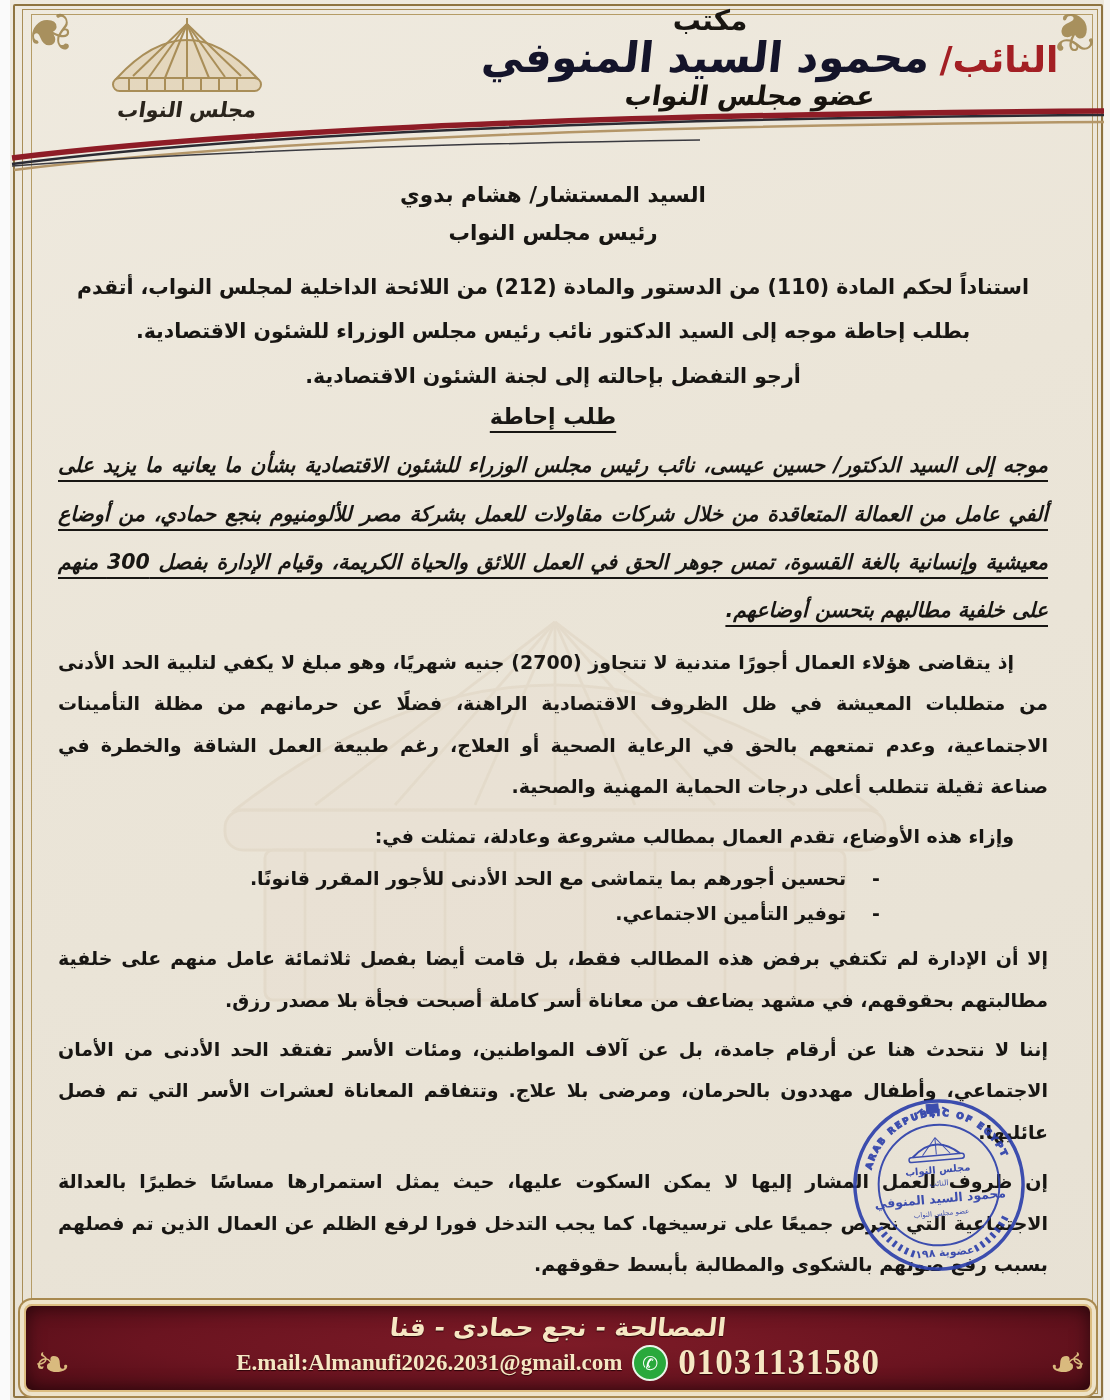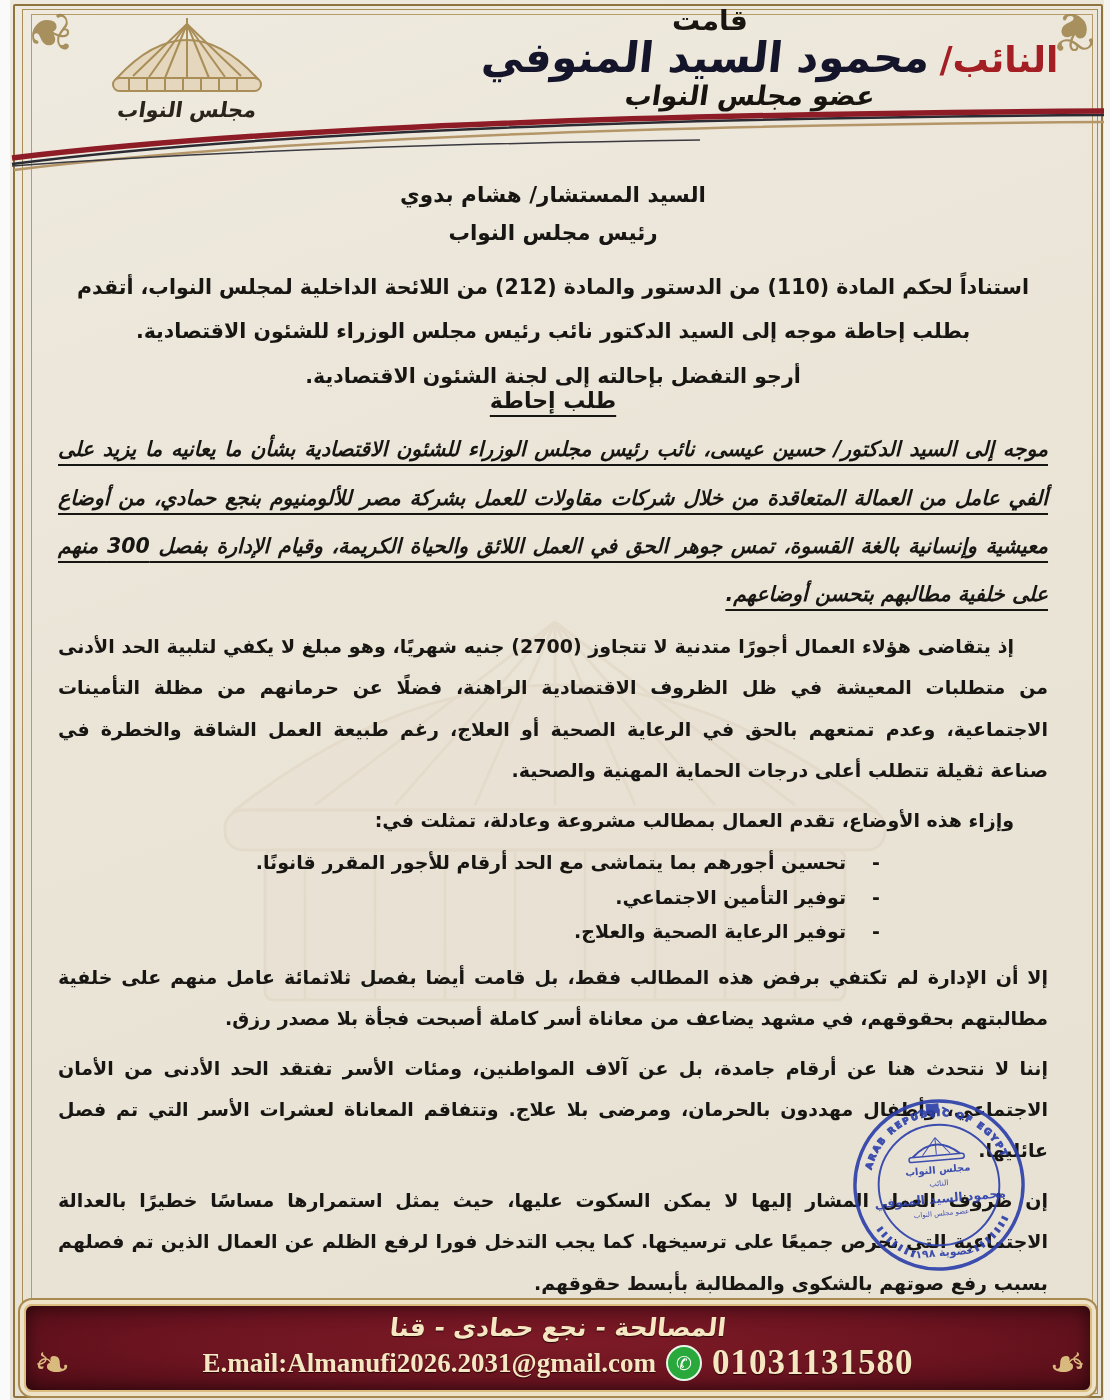--- a/index.html
+++ b/index.html
@@ -39,21 +39,21 @@
 
   
   .watermark{position:absolute;top:600px;left:115px;width:880px;height:420px;opacity:.09;z-index:0;}
 
   
   .letter{position:absolute;top:176px;right:62px;left:58px;z-index:3;color:#181613;}
   .addr{ text-align:center;font-weight:bold;font-size:21.5px;line-height:1.75;}
   .salutation{text-align:center;font-weight:bold;font-size:20.5px;margin-top:26px;}
   .intro1{font-weight:bold;font-size:20.5px;line-height:2.15;text-align:center;margin-top:14px;}
   .intro2{font-weight:bold;font-size:20.5px;text-align:center;margin-top:11px;}
-  .req-title{text-align:center;font-weight:bold;font-size:22px;
+  .req-title{text-align:center;font-weight:bold;font-size:22px;margin-top:16px;
     text-decoration:underline;text-underline-offset:7px;text-decoration-thickness:2px;}
   .subject{font-weight:bold;font-style:italic;font-size:20.5px;line-height:2.35;text-align:justify;
     margin-top:12px;text-decoration:underline;text-underline-offset:8px;text-decoration-thickness:1.5px;}
   .para{font-weight:bold;font-size:19px;line-height:2.18;text-align:justify;margin-top:8px;}
   .para.indent{text-indent:34px;}
   .demands{margin:4px 168px 0 0;padding:0;list-style:none;}
   .demands li{font-weight:bold;font-size:19px;line-height:1.82;}
   .demands li::before{content:"-";margin-left:26px;font-weight:bold;}
 
   
@@ -63,21 +63,21 @@
   
   .footer-zone{position:absolute;left:16px;right:10px;bottom:4px;height:104px;z-index:30;}
   .banner{position:absolute;left:8px;right:8px;bottom:4px;top:12px;border-radius:8px;
     background:radial-gradient(ellipse at 50% 45%,#7d1b27 0%,#6b1420 55%,#4e0c15 100%);
     border:2px solid #dcbd80;
     box-shadow:0 0 0 4px #eee3c9,0 0 0 6px #a8894f, inset 0 0 18px rgba(0,0,0,.55);
     display:flex;flex-direction:column;justify-content:center;align-items:center;gap:1px;}
   .banner-line1{color:#f6e7c3;font-weight:bold;font-size:25px;letter-spacing:0px;
     transform:skewX(-6deg);text-shadow:0 1px 1px #2b0308;}
   .banner-line2{display:flex;direction:ltr;align-items:center;gap:10px;color:#f6e7c3;}
-  .banner-email{font-family:"Liberation Serif",serif;font-weight:bold;font-size:27px;text-shadow:0 1px 1px #2b0308;}
+  .banner-email{font-family:"Liberation Serif",serif;font-weight:bold;font-size:23px;text-shadow:0 1px 1px #2b0308;}
   .banner-phone{font-family:"Liberation Serif",serif;font-weight:bold;font-size:35px;letter-spacing:1px;text-shadow:0 1px 1px #2b0308;}
   .wa-icon{width:32px;height:32px;border-radius:50%;background:#29a93c;border:2px solid #eaf6ea;
     display:flex;align-items:center;justify-content:center;color:#fff;font-size:19px;font-weight:bold;}
   .banner-curl{position:absolute;color:#d9ba7e;font-size:44px;z-index:31;line-height:1;}
   .banner-curl.l{left:18px;bottom:10px;transform:rotate(10deg);}
   .banner-curl.r{right:14px;bottom:10px;transform:scaleX(-1) rotate(10deg);}
 </style>
 </head>
 <body>
 
@@ -135,21 +135,21 @@
             <line x1="80" y1="63" x2="80" y2="74"></line>
           <line x1="98" y1="63" x2="98" y2="74"></line>
             <line x1="116" y1="63" x2="116" y2="74"></line>
           <line x1="134" y1="63" x2="134" y2="74"></line>
         </g>
       </svg>
       <div class="dome-caption">مجلس النواب</div>
     </div>
 
     <div class="office-block">
-      <div class="office-word">قامت</div>
+      <div class="office-word">مكتب</div>
       <div class="deputy-line">
         <span class="deputy-prefix">النائب/</span>
         <span class="deputy-name">محمود السيد المنوفي</span>
       </div>
       <div class="member-title">عضو مجلس النواب</div>
     </div>
 
     <svg class="ribbon" viewBox="0 0 1110 80" preserveAspectRatio="none">
       <path d="M12,64 C260,32 640,18 1104,15" stroke="#2b2b33" stroke-width="2.5" fill="none"></path>
       <path d="M12,58 C260,28 640,14 1104,11" stroke="#8e1c26" stroke-width="5.5" fill="none"></path>
@@ -169,23 +169,22 @@
     <div class="intro2">أرجو التفضل بإحالته إلى لجنة الشئون الاقتصادية.</div>
 
     <div class="req-title">طلب إحاطة</div>
 
     <div class="subject">موجه إلى السيد الدكتور/ حسين عيسى، نائب رئيس مجلس الوزراء للشئون الاقتصادية بشأن ما يعانيه ما يزيد على ألفي عامل من العمالة المتعاقدة من خلال شركات مقاولات للعمل بشركة مصر للألومنيوم بنجع حمادي، من أوضاع معيشية وإنسانية بالغة القسوة، تمس جوهر الحق في العمل اللائق والحياة الكريمة، وقيام الإدارة بفصل 300 منهم على خلفية مطالبهم بتحسن أوضاعهم.</div>
 
     <div class="para indent">إذ يتقاضى هؤلاء العمال أجورًا متدنية لا تتجاوز (2700) جنيه شهريًا، وهو مبلغ لا يكفي لتلبية الحد الأدنى من متطلبات المعيشة في ظل الظروف الاقتصادية الراهنة، فضلًا عن حرمانهم من مظلة التأمينات الاجتماعية، وعدم تمتعهم بالحق في الرعاية الصحية أو العلاج، رغم طبيعة العمل الشاقة والخطرة في صناعة ثقيلة تتطلب أعلى درجات الحماية المهنية والصحية.</div>
     <div class="para indent">وإزاء هذه الأوضاع، تقدم العمال بمطالب مشروعة وعادلة، تمثلت في:</div>
 
     <ul class="demands">
-      <li>تحسين أجورهم بما يتماشى مع الحد أرقام للأجور المقرر قانونًا.</li>
+      <li>تحسين أجورهم بما يتماشى مع الحد الأدنى للأجور المقرر قانونًا.</li>
       <li>توفير التأمين الاجتماعي.</li>
-      <li>توفير الرعاية الصحية والعلاج.</li>
     </ul>
 
     <div class="para">إلا أن الإدارة لم تكتفي برفض هذه المطالب فقط، بل قامت أيضا بفصل ثلاثمائة عامل منهم على خلفية مطالبتهم بحقوقهم، في مشهد يضاعف من معاناة أسر كاملة أصبحت فجأة بلا مصدر رزق.</div>
     <div class="para">إننا لا نتحدث هنا عن أرقام جامدة، بل عن آلاف المواطنين، ومئات الأسر تفتقد الحد الأدنى من الأمان الاجتماعي، وأطفال مهددون بالحرمان، ومرضى بلا علاج. وتتفاقم المعاناة لعشرات الأسر التي تم فصل عائليها.</div>
     <div class="para">إن ظروف العمل المشار إليها لا يمكن السكوت عليها، حيث يمثل استمرارها مساسًا خطيرًا بالعدالة الاجتماعية التي نحرص جميعًا على ترسيخها. كما يجب التدخل فورا لرفع الظلم عن العمال الذين تم فصلهم بسبب رفع صوتهم بالشكوى والمطالبة بأبسط حقوقهم.</div>
 
   </div>
 
   <svg class="stamp" viewBox="0 0 180 180">
     <g stroke="#2e41ab" fill="none">

